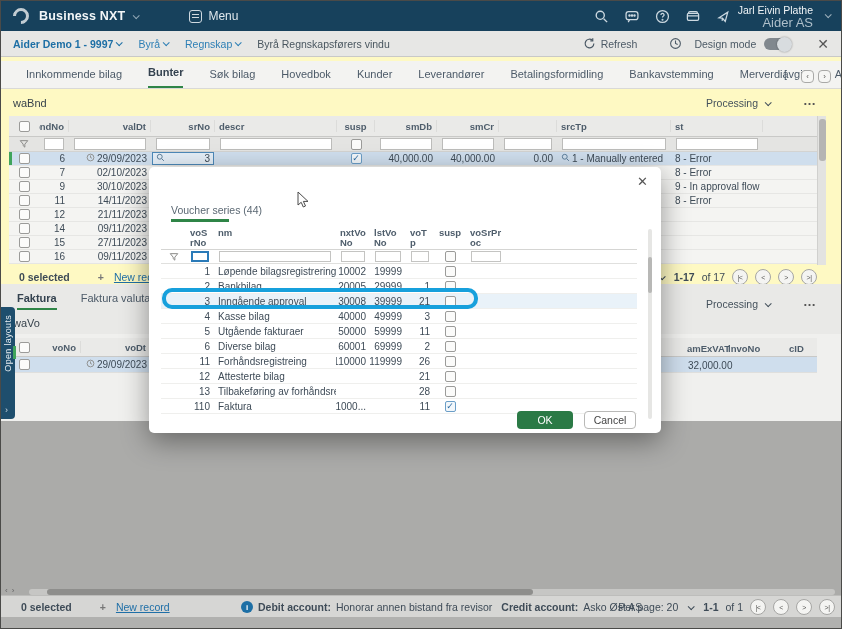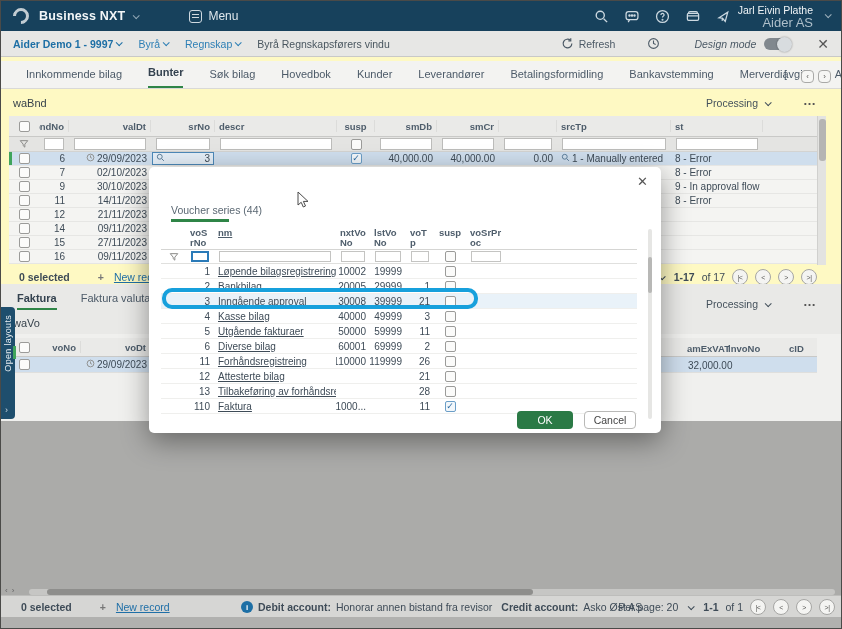--- a/index.html
+++ b/index.html
@@ -102,21 +102,21 @@
   .m-close{position:absolute;right:13px;top:7px;font-size:13px;color:#555;}
   .m-tab{position:absolute;left:22px;top:37px;font-size:10.5px;color:#5b6873;}
   .m-underline{position:absolute;left:22px;top:52px;width:58px;height:2.5px;background:#2f8547;}
   .mgrid{position:absolute;left:12px;top:59px;width:476px;}
   .mghead{display:flex;height:24px;border-bottom:1px solid #d5d5d3;font-size:9.5px;font-weight:bold;color:#4e5d6b;line-height:1.1;}
   .mghead .cell{align-items:flex-start;padding-top:2px;word-break:break-all;white-space:normal;}
   .mgfilter{display:flex;height:14px;align-items:center;border-bottom:1px solid #e0e0de;}
   .mrow{display:flex;height:15px;align-items:center;font-size:10px;border-bottom:1px solid #efefed;background:#fff;}
   .mrow.hl3{background:#e9f2f9;}
   .m-sel{width:25px;justify-content:center;}
-  .m-no{width:28px;} .m-nm{width:122px;text-decoration:underline;} .m-nxt{width:34px;} .m-lst{width:36px;}
+  .m-no{width:28px;} .m-nm{width:122px;} .m-nxt{width:34px;} .m-lst{width:36px;}
   .m-tp{width:28px;} .m-susp{width:32px;justify-content:center;} .m-proc{width:40px;} .m-fill{flex:1;}
   .mfin{height:11px;background:#fff;border:1px solid #c4c4c2;flex:1;margin:0 1px;}
   .mfin.focus{border:2px solid #2a7ab8;}
   .mscroll{position:absolute;left:499px;top:62px;width:4px;height:190px;background:#e6e6e4;border-radius:2px;}
   .msthumb{position:absolute;left:0;top:28px;width:4px;height:36px;background:#b8b8b6;border-radius:2px;}
   .m-ok{position:absolute;right:88px;top:244px;width:56px;height:18px;background:#2b7a46;color:#fff;border:none;border-radius:4px;font-size:10.5px;font-family:inherit;display:flex;align-items:center;justify-content:center;}
   .m-cancel{position:absolute;right:25px;top:244px;width:52px;height:18px;background:#fff;color:#444;border:1px solid #b9b9b7;border-radius:4px;font-size:10.5px;font-family:inherit;display:flex;align-items:center;justify-content:center;}
   
   .annot{position:absolute;left:161px;top:287px;width:316px;height:21px;border:4px solid #17a0dc;border-radius:10px;z-index:80;}
   .cursor{position:absolute;left:296px;top:190px;z-index:90;}
@@ -194,21 +194,21 @@
         <span><svg width="13" height="13" viewBox="0 0 24 24" fill="none" stroke="#4c5a66" stroke-width="2.2">
               <path d="M20 12a8 8 0 1 1-2.4-5.7"></path>
               <polyline points="18 2.5 18 7 13.5 7"></polyline>
             </svg></span>
         <span class="refresh-lbl">Refresh</span>
       </span>
       <span style="margin-left:32px;"><svg width="13" height="13" viewBox="0 0 24 24" fill="none" stroke="#4c5a66" stroke-width="2">
             <circle cx="12" cy="12" r="9"></circle>
             <polyline points="12 6.5 12 12 16 14"></polyline>
           </svg></span>
-      <span style="margin-left:34px;font-style:italic;">Design mode</span>
+      <span style="margin-left:12px;">Design mode</span>
       <span class="toggle">
           <span class="knob"></span>
         </span>
       <span class="xclose">✕</span>
     </div>
   </div>
 
   <div class="panel-upper">
     <div class="tabstrip">
       <span class="ntab">Innkommende bilag</span>

